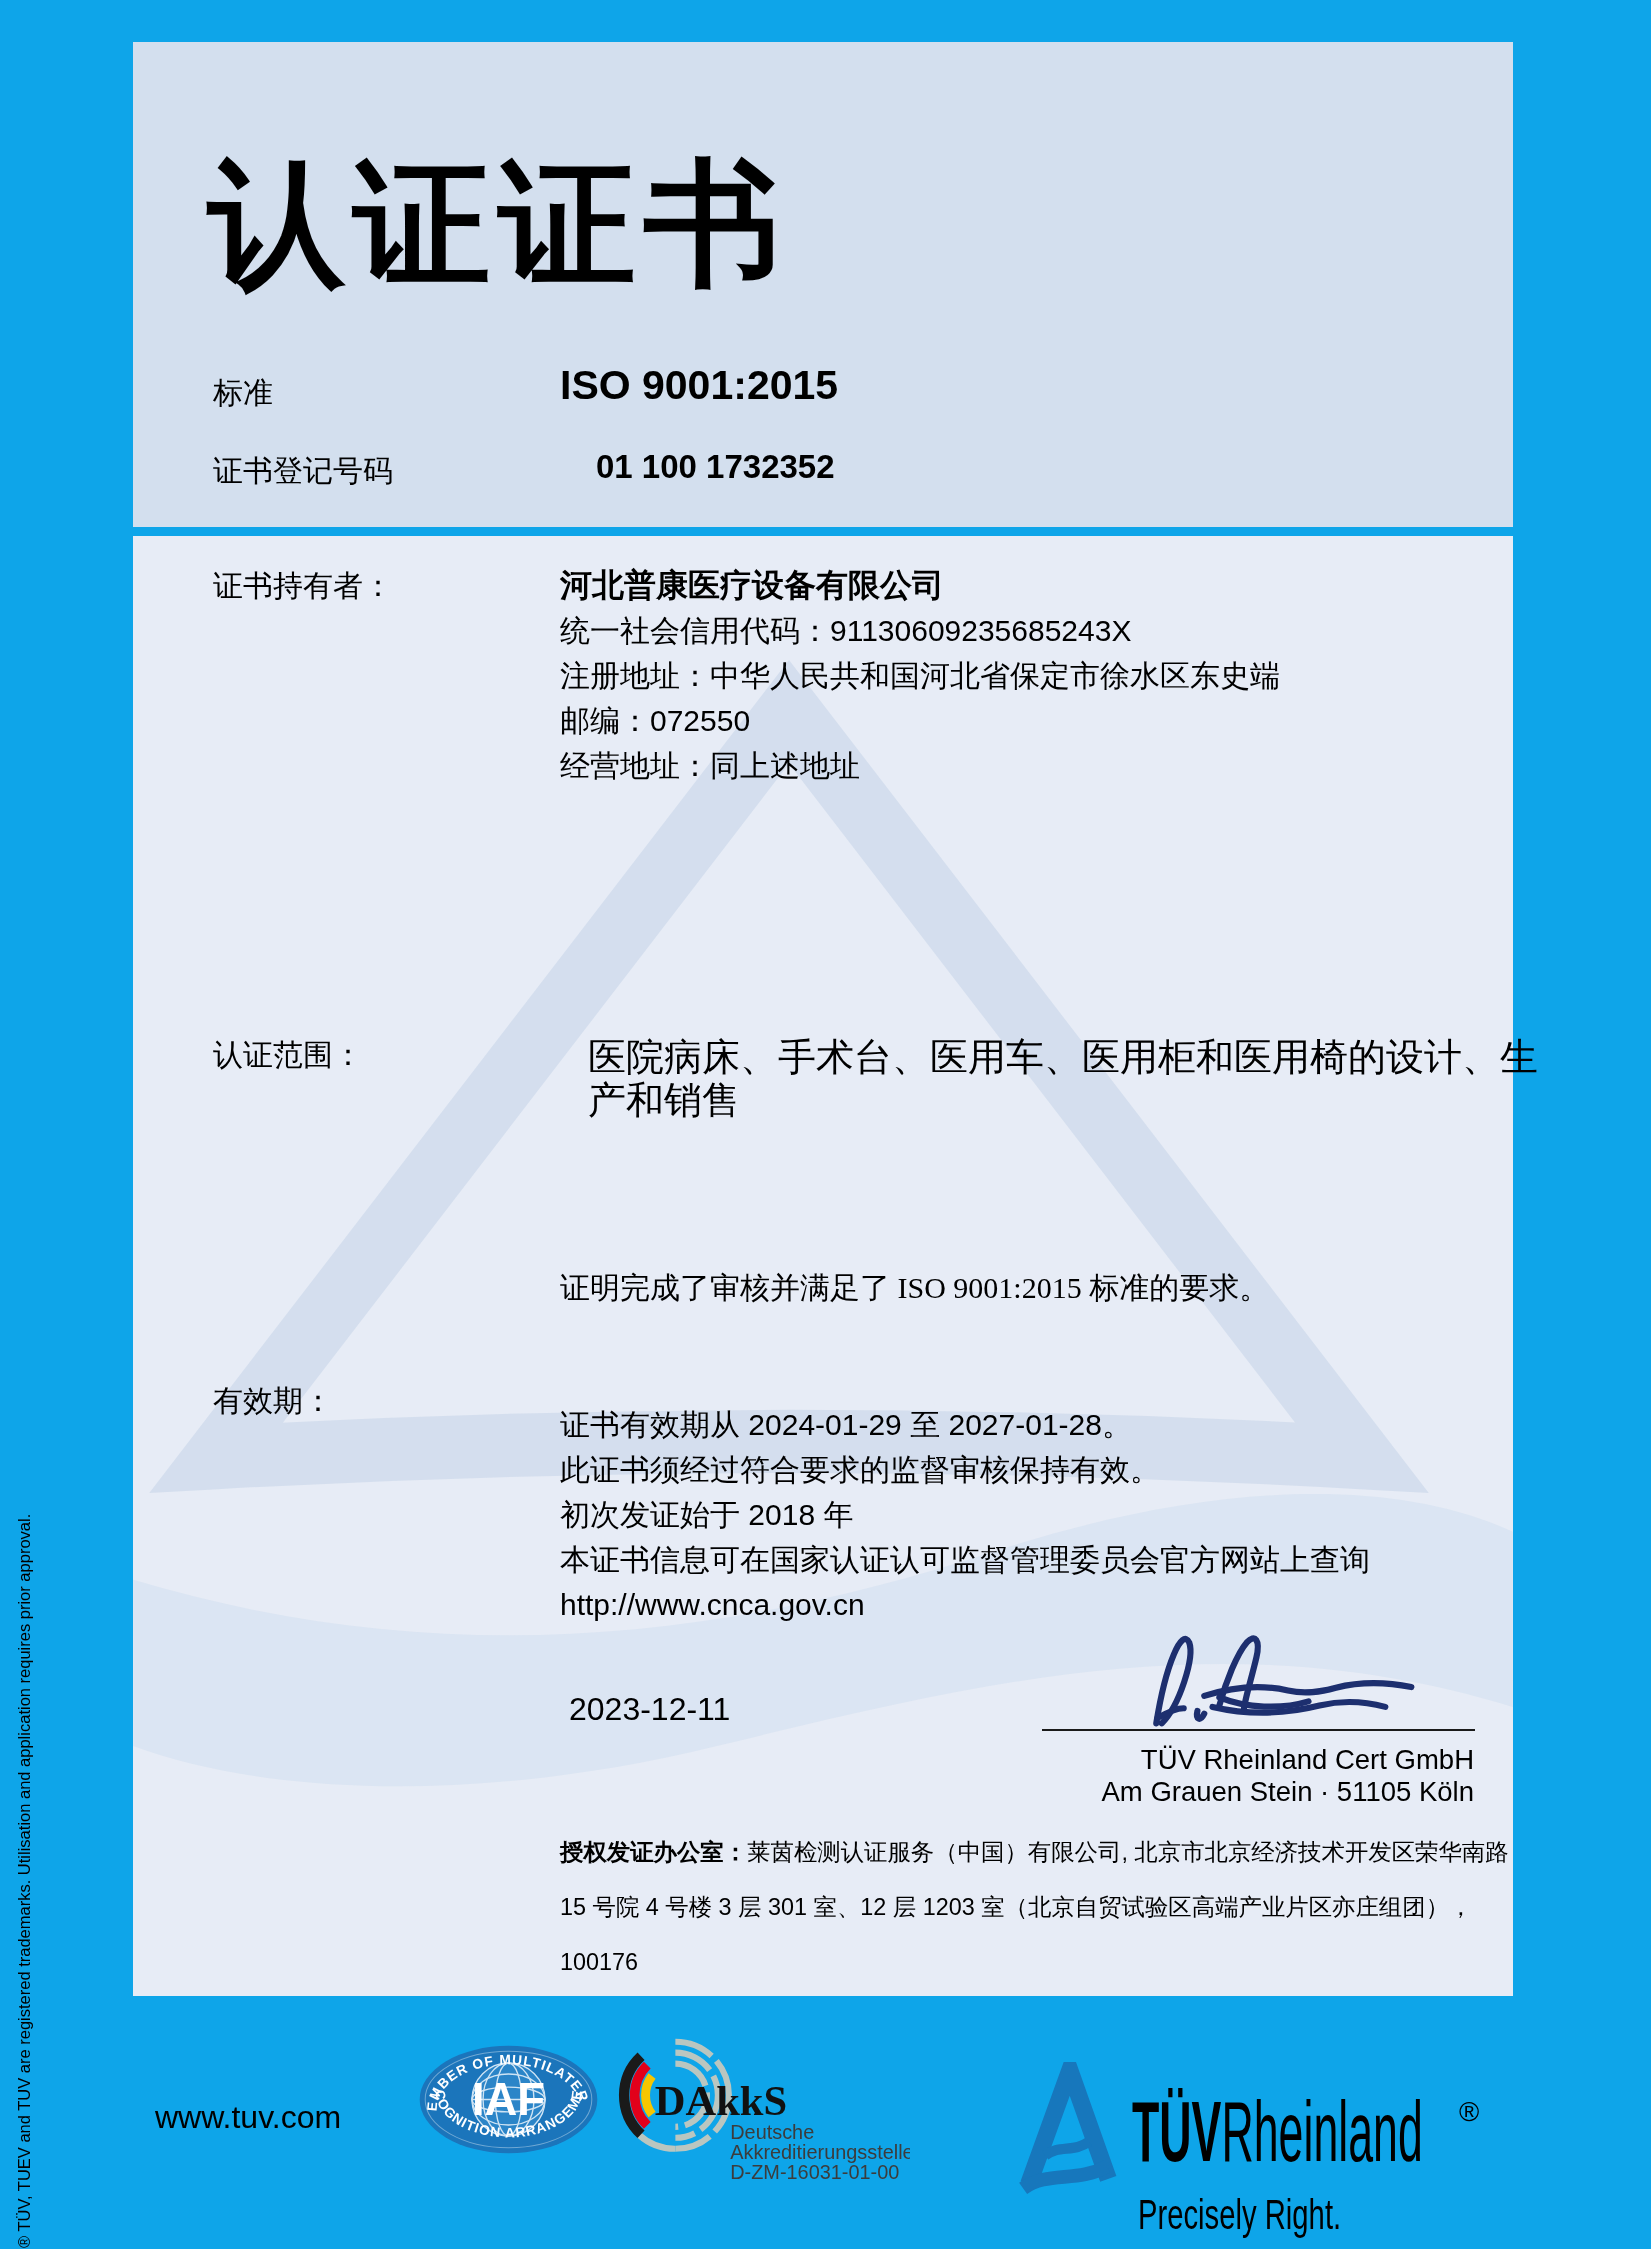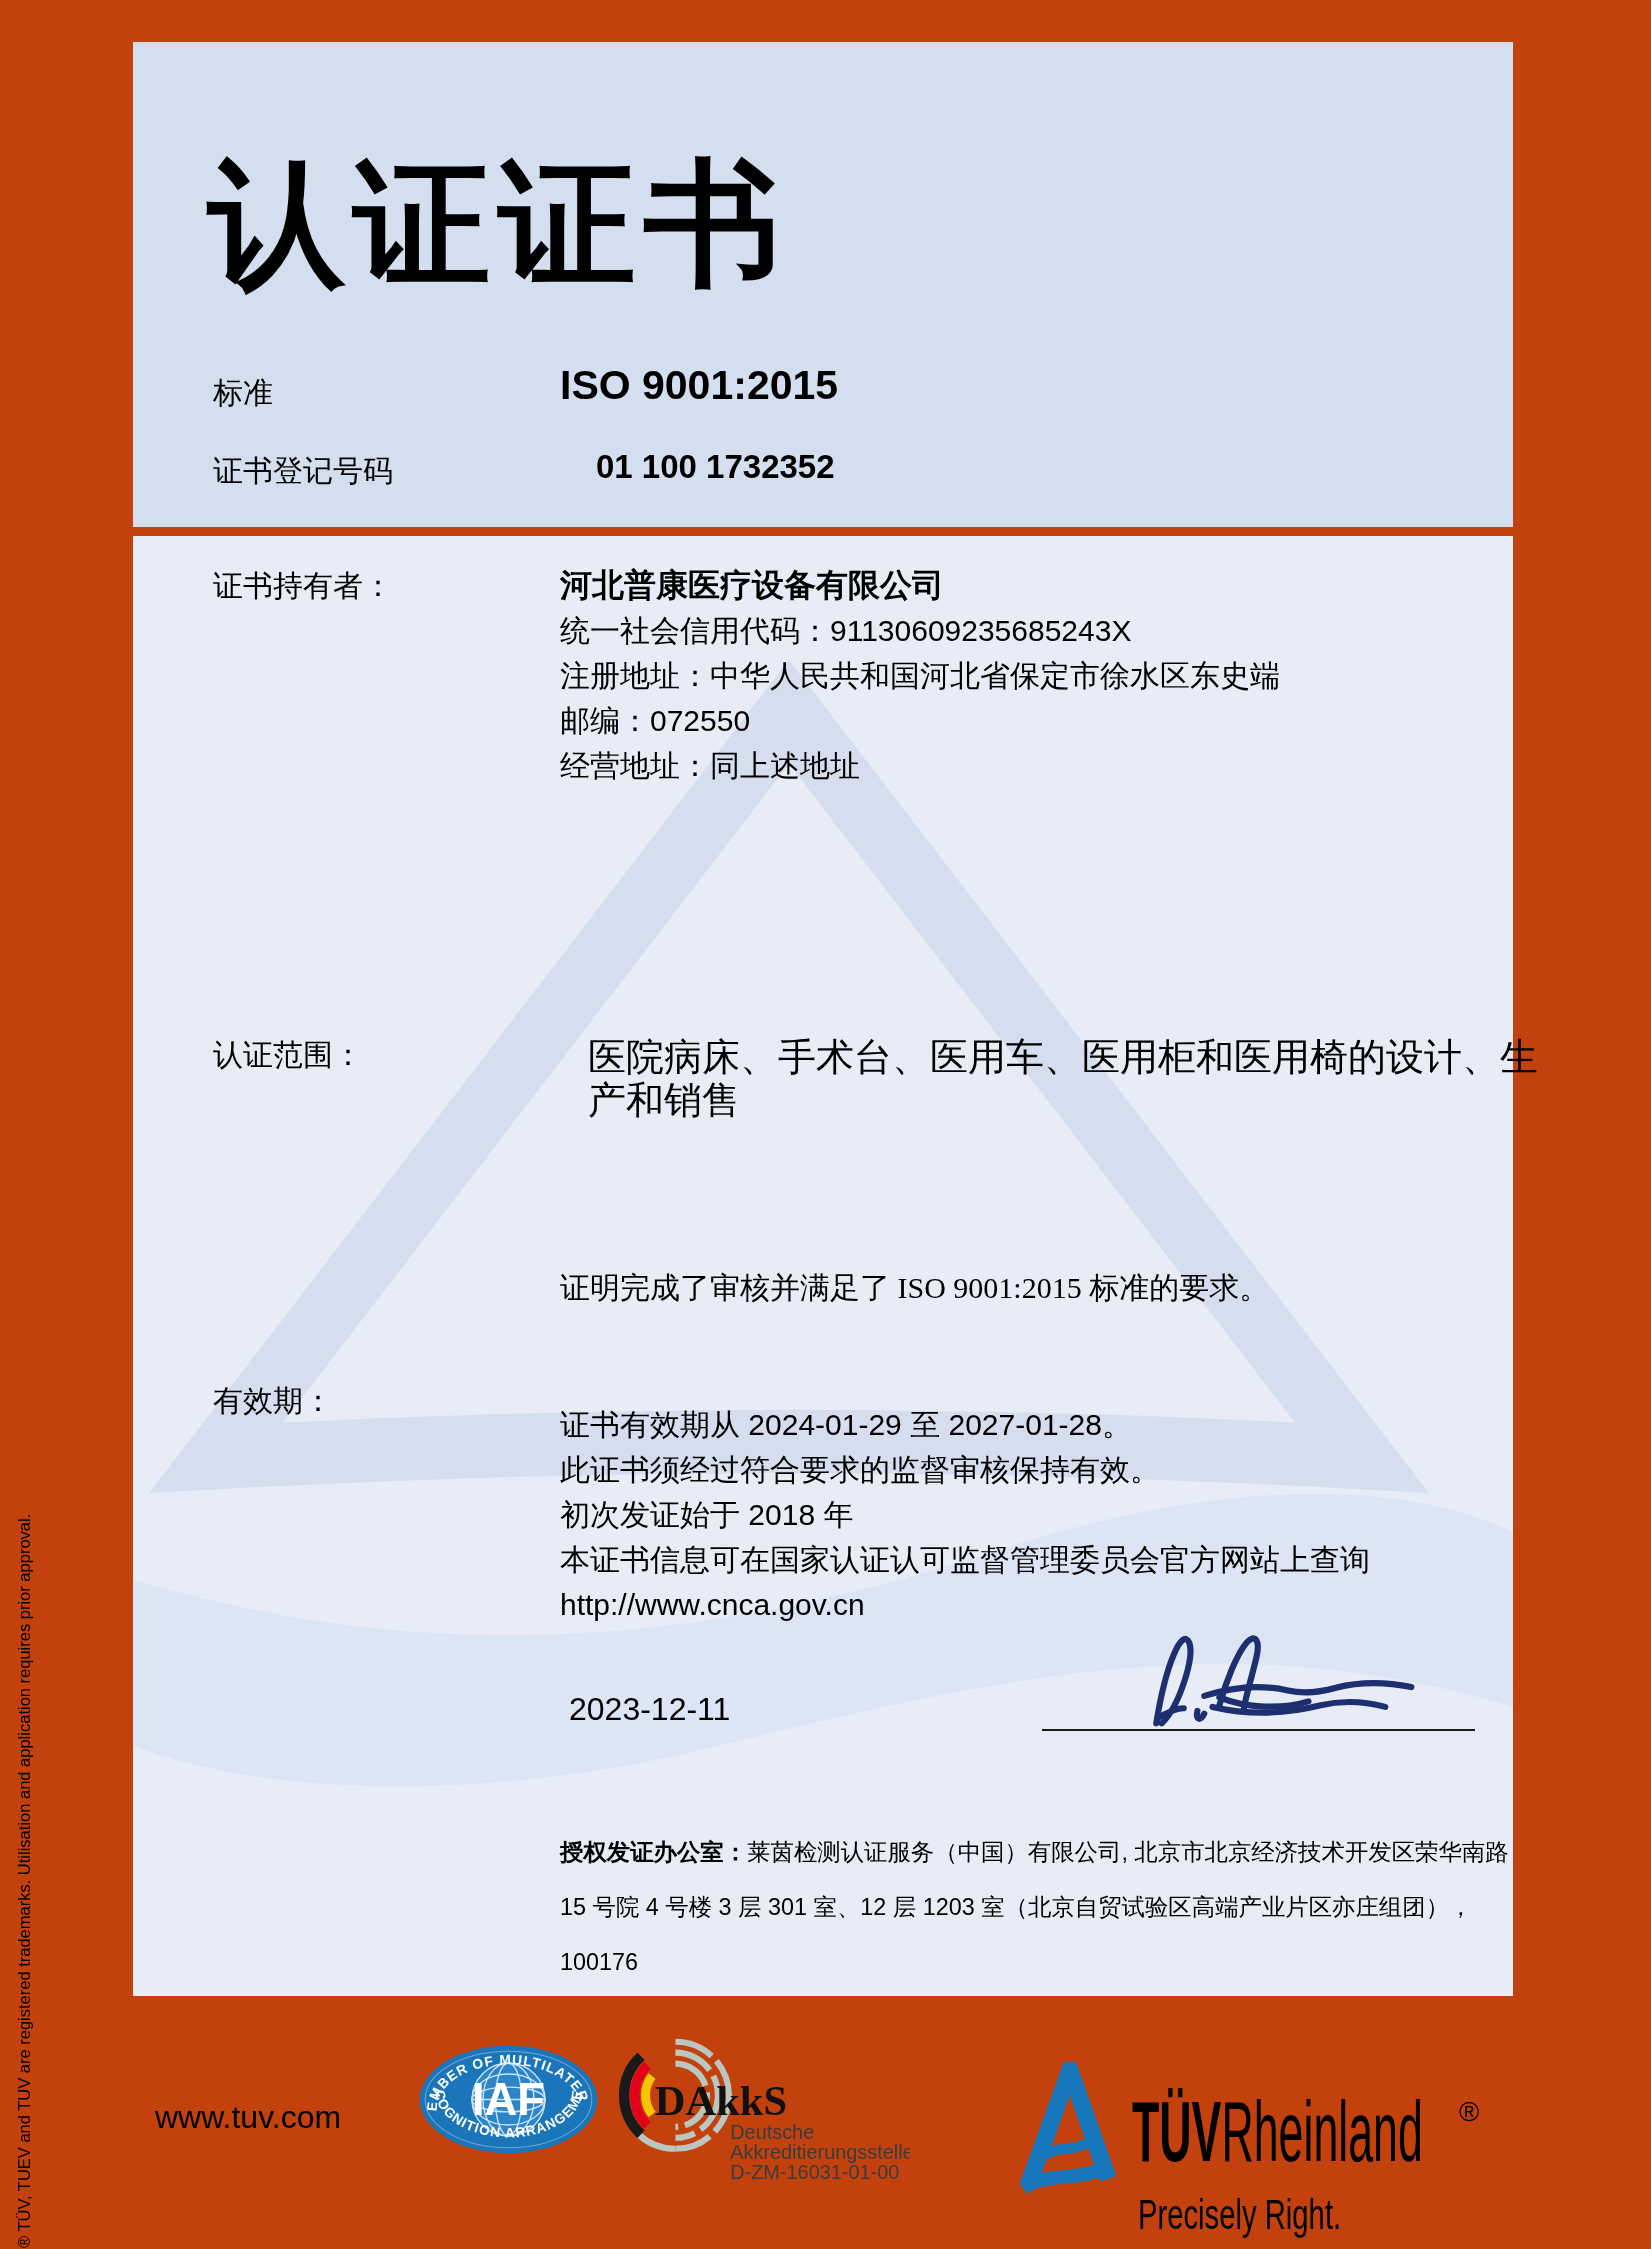--- a/index.html
+++ b/index.html
@@ -1,18 +1,18 @@
 <!DOCTYPE html>
 <html style="font-size:11px"><head>
 <meta charset="utf-8">
 <style>
   html,body { margin:0; padding:0; background:#ffffff; }
   .page {
     position:relative; width:1651px; height:2250px; overflow:hidden;
-    background:#c2410c; font-family:"Liberation Sans", sans-serif; color:#000;
+    background:#0ea5e9; font-family:"Liberation Sans", sans-serif; color:#000;
   }
   .abs { position:absolute; }
   .box-top    { left:133px; top:42px;  width:1380px; height:485px;  background:#d3dfee; }
   .box-bottom { left:133px; top:536px; width:1380px; height:1460px; background:#e7ecf6; overflow:hidden; }
   .wm { position:absolute; left:0; top:0; width:100%; height:100%; }
 
   .title { left:208px; top:146px; font-size:137px; line-height:155px; letter-spacing:8.2px; font-weight:700; }
 
   .lbl   { font-size:30px; line-height:38px; }
   .lbl-standard { left:213px; top:374px; }
@@ -106,20 +106,24 @@
       <path d="M58 158 C 72 70 96 18 106 40 C 114 62 92 132 66 158"></path>
       <path d="M60 150 C 78 140 90 136 98 136"></path>
       <path d="M118 140 c -3 12 4 16 10 4"></path>
       <path d="M150 132 c 10 -36 26 -76 40 -92 c 12 -13 20 -4 14 22 c -7 30 -16 58 -18 74"></path>
       <path d="M128 118 c 44 -14 86 -16 122 -8 c 26 6 48 2 70 -4 c 36 -9 70 -9 110 -1"></path>
       <path d="M140 134 c 52 12 108 10 156 -2 c 34 -8 66 -6 96 2"></path>
       <path d="M150 120 c 40 16 90 18 130 6"></path>
     </g>
   </svg>
   <div class="abs sig-line"></div>
+  <div class="abs issuer">
+    <div>TÜV Rheinland Cert GmbH</div>
+    <div>Am Grauen Stein · 51105 Köln</div>
+  </div>
 
   <div class="abs office">
     <div><b>授权发证办公室：</b><span>莱茵检测认证服务（中国）有限公司, 北京市北京经济技术开发区荣华南路</span></div>
     <div>15 号院 4 号楼 3 层 301 室、12 层 1203 室（北京自贸试验区高端产业片区亦庄组团），</div>
     <div>100176</div>
   </div>
 
   <div class="abs website">www.tuv.com</div>
 
   <svg class="abs" style="left:419px; top:2045px;" width="179" height="109" viewBox="0 0 260 158">

